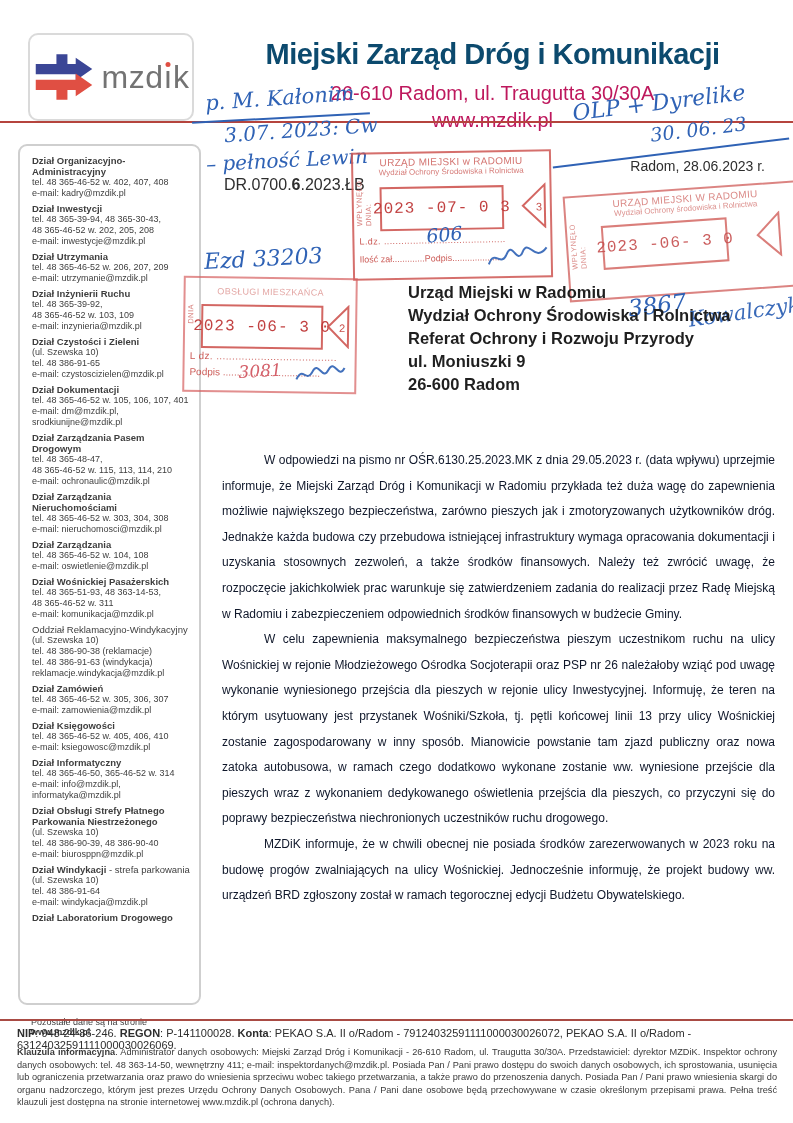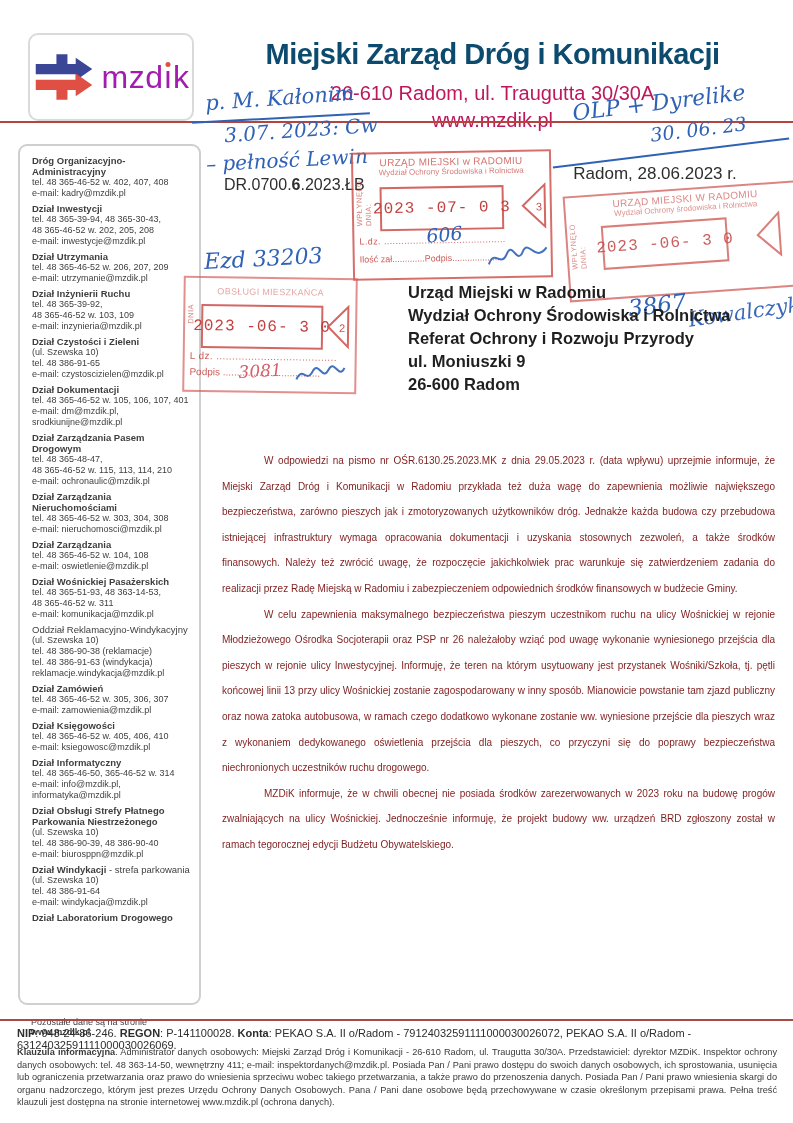--- a/index.html
+++ b/index.html
@@ -4,21 +4,21 @@
 <style>
   html,body{margin:0;padding:0;background:#e8e8e8;}
   .page{position:relative;width:793px;height:1123px;margin:0 auto;background:#ffffff;
         font-family:"Liberation Sans",sans-serif;overflow:hidden;}
 
   
   .logo-box{position:absolute;left:28px;top:33px;width:162px;height:84px;background:#fff;
             border:2px solid #dadada;border-radius:10px;display:flex;align-items:center;
             justify-content:center;gap:7px;}
   .logo-arrows{width:62px;height:58px;}
-  .logo-text{font-size:32px;color:#a21caf;font-weight:500;letter-spacing:.5px;display:flex;}
+  .logo-text{font-size:32px;color:#737373;font-weight:500;letter-spacing:.5px;display:flex;}
   .logo-i{position:relative;}
   .logo-i .dot{position:absolute;left:50%;transform:translateX(-50%);top:3px;width:5px;height:5px;
                background:#e04f43;border-radius:50%;}
   .head-right{position:absolute;left:200px;top:26px;width:585px;text-align:center;}
   .org-title{margin:8px;font-size:29px;line-height:40px;color:#0c4a6e;font-weight:600;letter-spacing:-.5px;}
   .addr,.site{font-size:20px;margin-top:4px;color:#be185d;}
   .red-rule{position:absolute;left:0;top:121px;width:793px;height:2px;background:#b5443d;}
 
   
   .sidebar{position:absolute;left:18px;top:144px;width:183px;height:861px;border:2px solid #cfcfcf;
@@ -28,24 +28,24 @@
   .dept-name b{font-weight:700;}
   .dept.plain .dept-name b{font-weight:400;}
   .dept-suffix{font-weight:400;}
   .dept-lines{white-space:pre-line;}
   .sidebar-note{margin-top:7px;font-size:9px;color:#3e3e3e;}
   .sidebar-note b{font-weight:700;}
 
   
   .refline{position:absolute;left:224px;top:176px;font-size:16px;color:#2e2e2e;}
   .refline b{font-weight:700;}
-  .dateline{position:absolute;left:545px;top:164px;width:220px;text-align:center;font-size:17px;color:#2e2e2e;}
+  .dateline{position:absolute;left:545px;top:158px;width:220px;text-align:right;font-size:14px;color:#2e2e2e;}
   .recipient{position:absolute;left:408px;top:281px;font-size:16.5px;font-weight:700;line-height:23px;color:#1f1f1f;}
-  .body-text{position:absolute;left:222px;top:448px;width:553px;font-size:10px;line-height:25.6px;
-             text-align:justify;color:#7f1d1d;}
+  .body-text{position:absolute;left:222px;top:448px;width:553px;font-size:12px;line-height:25.6px;
+             text-align:justify;color:#0f172a;}
   .body-text p{margin:0;text-indent:42px;}
 
   
   .stamp{position:absolute;border:2px solid rgba(206,86,82,.85);color:rgba(198,74,70,.9);}
   .stamp-center{left:352px;top:151px;width:196px;height:124px;transform:rotate(-1deg);}
   .stamp-left{left:183px;top:277px;width:170px;height:112px;transform:rotate(.8deg);
               border-color:rgba(214,96,96,.7);}
   .stamp-right{left:566px;top:188px;width:240px;height:102px;transform:rotate(-4deg);opacity:.85;}
   .s-org{font-size:10px;text-align:center;margin-top:3px;letter-spacing:.3px;opacity:.85;white-space:nowrap;}
   .s-dept{font-size:8px;text-align:center;opacity:.8;white-space:nowrap;}
@@ -129,21 +129,21 @@
   <div class="hand hw-tl2">3.07. 2023: Cw</div>
   <div class="hand hw-tl3">– pełność Lewin</div>
   <div class="hand hw-tr1">OLP + Dyrelike</div>
   <div class="hand hw-tr2">30. 06. 23</div>
   <div class="hw-underline2"></div>
 
   <div class="sidebar">
 
 
       <div class="dept">
-        <div class="dept-name"><b>Dróg Organizacyjno-Administracyjny</b><span class="dept-suffix"></span></div>
+        <div class="dept-name"><b>Dział Organizacyjno-Administracyjny</b><span class="dept-suffix"></span></div>
         <div class="dept-lines">tel. 48 365-46-52 w. 402, 407, 408
 e-mail: kadry@mzdik.pl</div>
       </div>
 
       <div class="dept">
         <div class="dept-name"><b>Dział Inwestycji</b><span class="dept-suffix"></span></div>
         <div class="dept-lines">tel. 48 365-39-94, 48 365-30-43,
 48 365-46-52 w. 202, 205, 208
 e-mail: inwestycje@mzdik.pl</div>
       </div>

